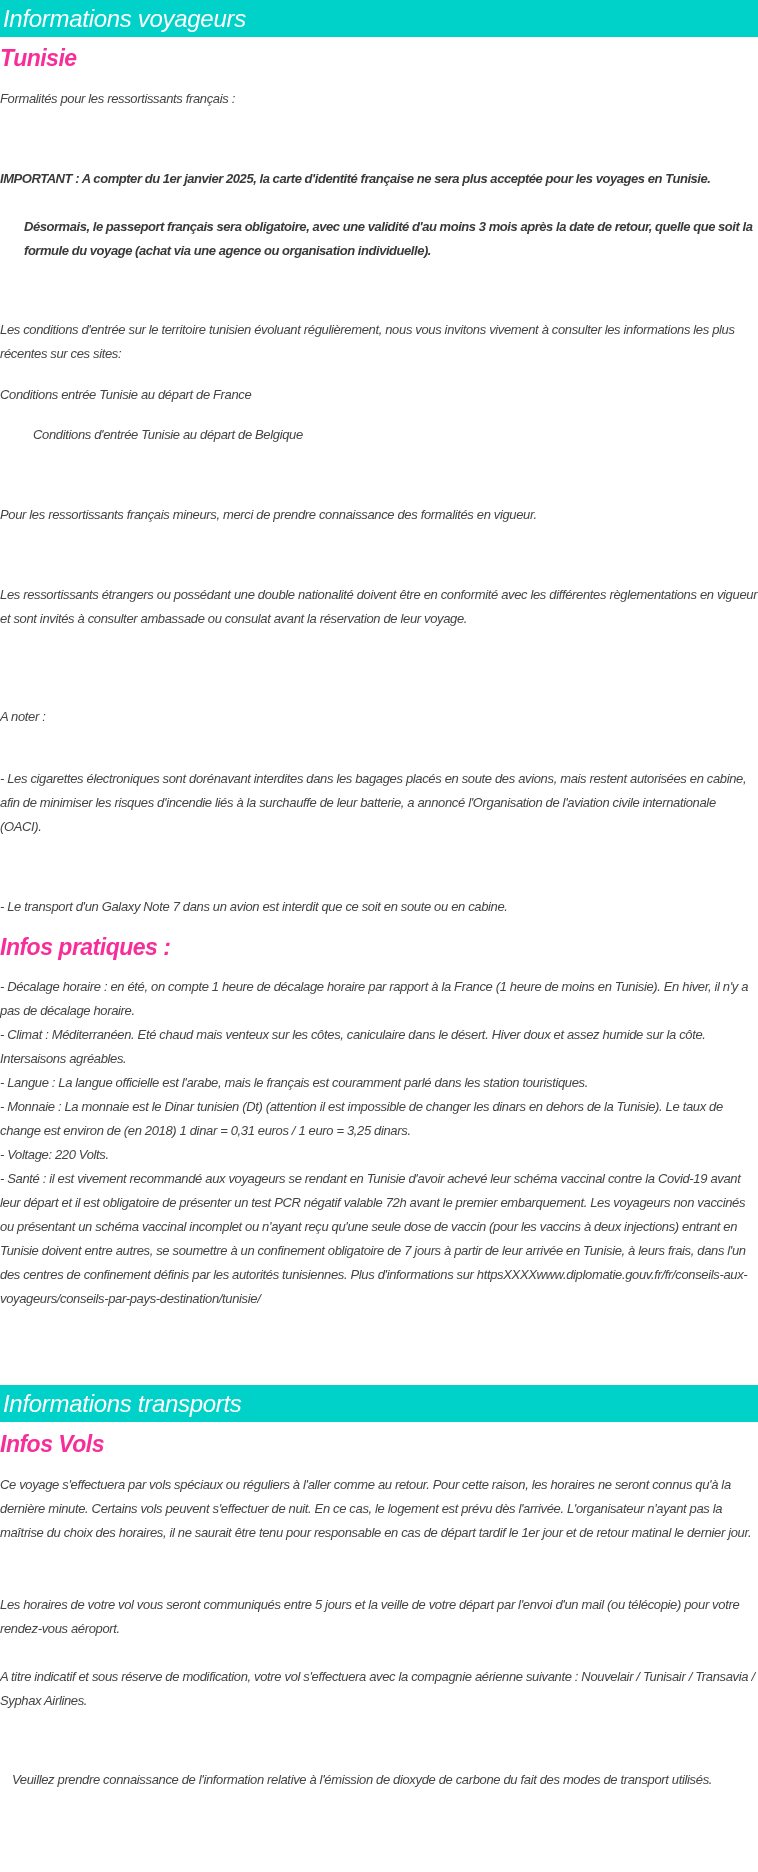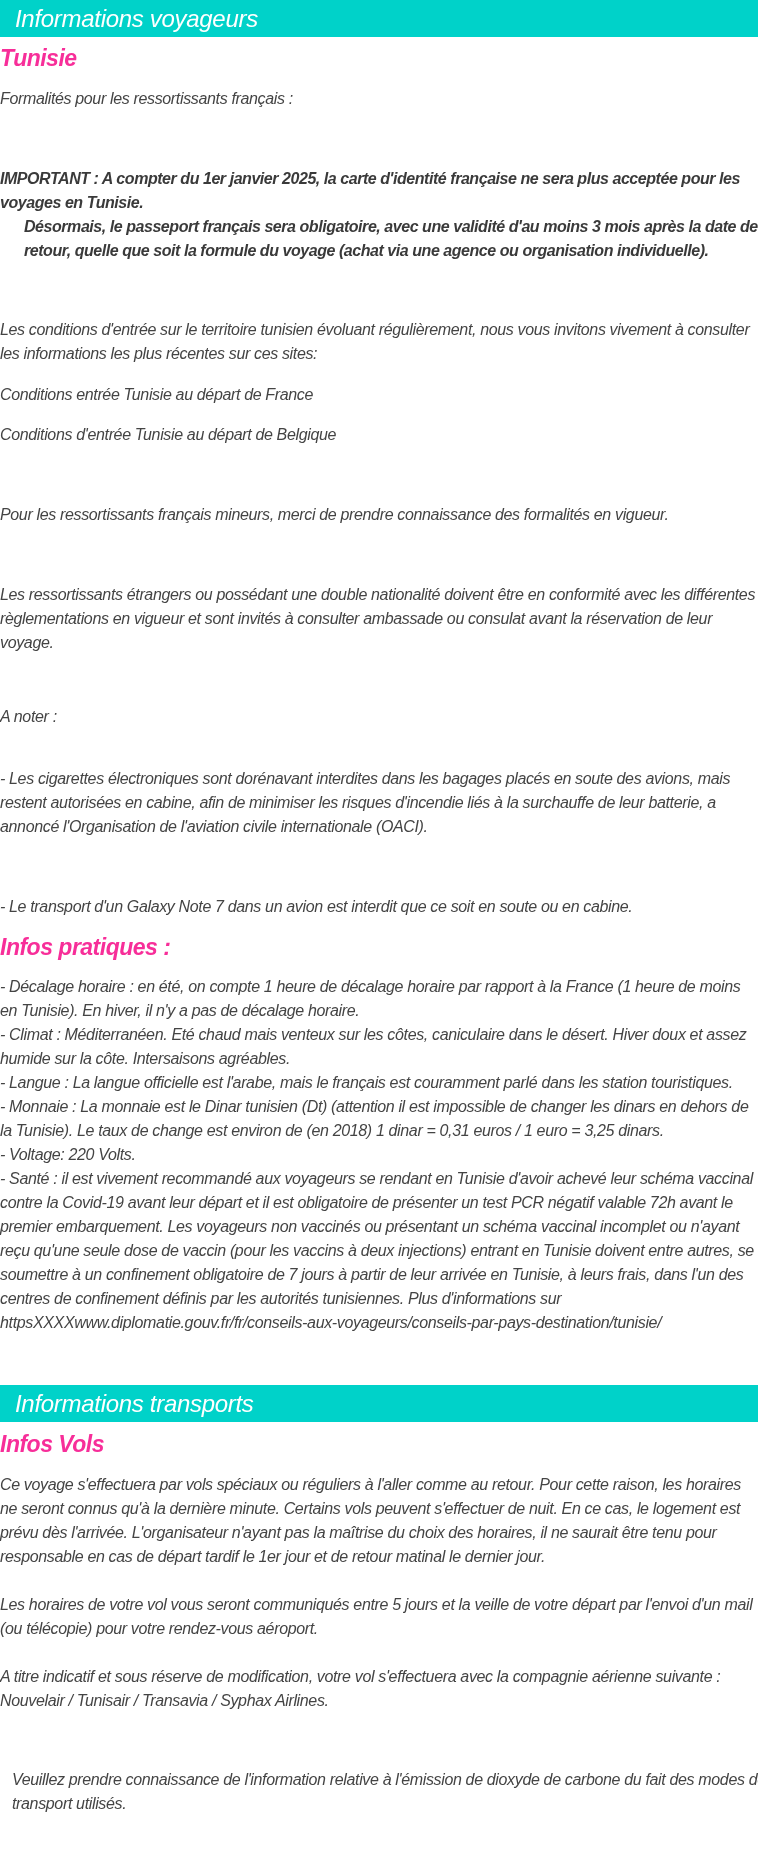--- a/index.html
+++ b/index.html
@@ -17,42 +17,42 @@
     .banner {
       position: absolute;
       left: 0;
       width: 758px;
       height: 37px;
       background: #00d2c9;
       color: #ffffff;
       font-style: italic;
       font-size: 24px;
       line-height: 37px;
-      padding-left: 15px;
+      padding-left: 3px;
       box-sizing: border-box;
       letter-spacing: -0.3px;
     }
     .h-pink {
       position: absolute;
       left: 0;
       margin: 0;
       color: #f72e99;
       font-style: italic;
       font-weight: bold;
       font-size: 23px;
       letter-spacing: -0.5px;
       line-height: 28px;
     }
     .p {
       position: absolute;
       left: 0;
       width: 758px;
       margin: 0;
       font-style: italic;
-      font-size: 16px;
+      font-size: 13px;
       line-height: 24px;
       color: #444444;
       letter-spacing: -0.35px;
     }
     .p.bold {
       font-weight: bold;
       color: #3a3a3a;
       letter-spacing: -0.45px;
     }
     .link {
@@ -71,21 +71,21 @@
 
 <p class="p" style="top:87px;">Formalités pour les ressortissants français :</p>
 
 <p class="p bold" style="top:167px;">IMPORTANT : A compter du 1er janvier 2025, la carte d'identité française ne sera plus acceptée pour les voyages en Tunisie.</p>
 <p class="p bold" style="top:215px;padding-left:24px;">Désormais, le passeport français sera obligatoire, avec une validité d'au moins 3 mois après la date de retour, quelle que soit la formule du voyage (achat via une agence ou organisation individuelle).</p>
 
 <p class="p" style="top:318px;">Les conditions d'entrée sur le territoire tunisien évoluant régulièrement, nous vous invitons vivement à consulter les informations les plus récentes sur ces sites:</p>
 
 <p class="p link" style="top:383px; width:auto;">Conditions entrée Tunisie au départ de France</p>
 
-<p class="p link" style="top:423px; width:auto;">Conditions d'entrée Tunisie au départ de Belgique</p>
+<p class="p link" style="top:423px; width:auto;padding-left:33px;">Conditions d'entrée Tunisie au départ de Belgique</p>
 
 <p class="p" style="top:503px;">Pour les ressortissants français mineurs, merci de prendre connaissance des formalités en vigueur.</p>
 
 <p class="p" style="top:583px;">Les ressortissants étrangers ou possédant une double nationalité doivent être en conformité avec les différentes règlementations en vigueur et sont invités à consulter ambassade ou consulat avant la réservation de leur voyage.</p>
 
 <p class="p" style="top:705px;">A noter :</p>
 
 <p class="p" style="top:767px;">- Les cigarettes électroniques sont dorénavant interdites dans les bagages placés en soute des avions, mais restent autorisées en cabine, afin de minimiser les risques d'incendie liés à la surchauffe de leur batterie, a annoncé l'Organisation de l'aviation civile internationale (OACI).</p>
 
 <p class="p" style="top:895px;">- Le transport d'un Galaxy Note 7 dans un avion est interdit que ce soit en soute ou en cabine.</p>

